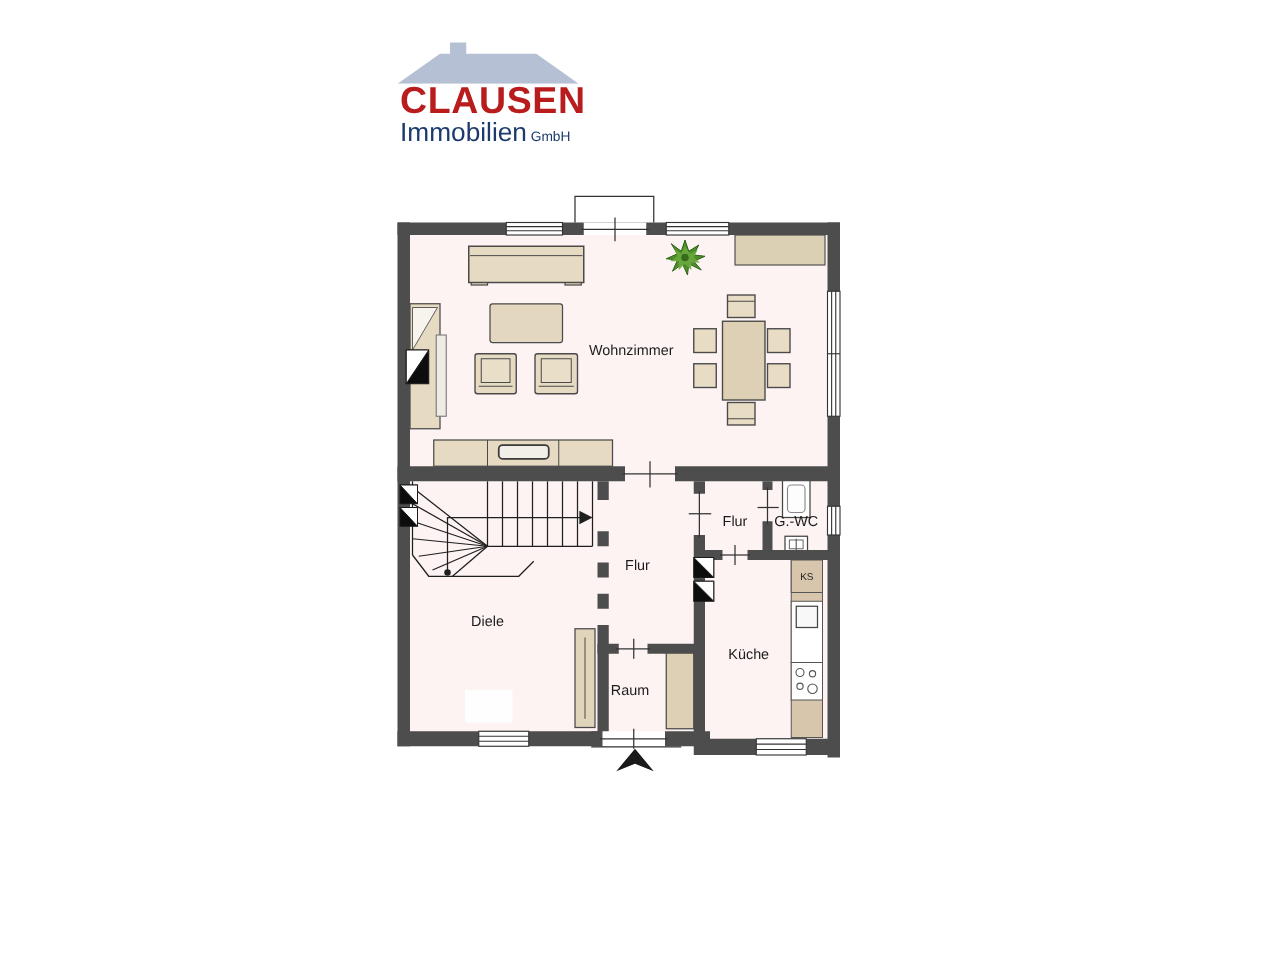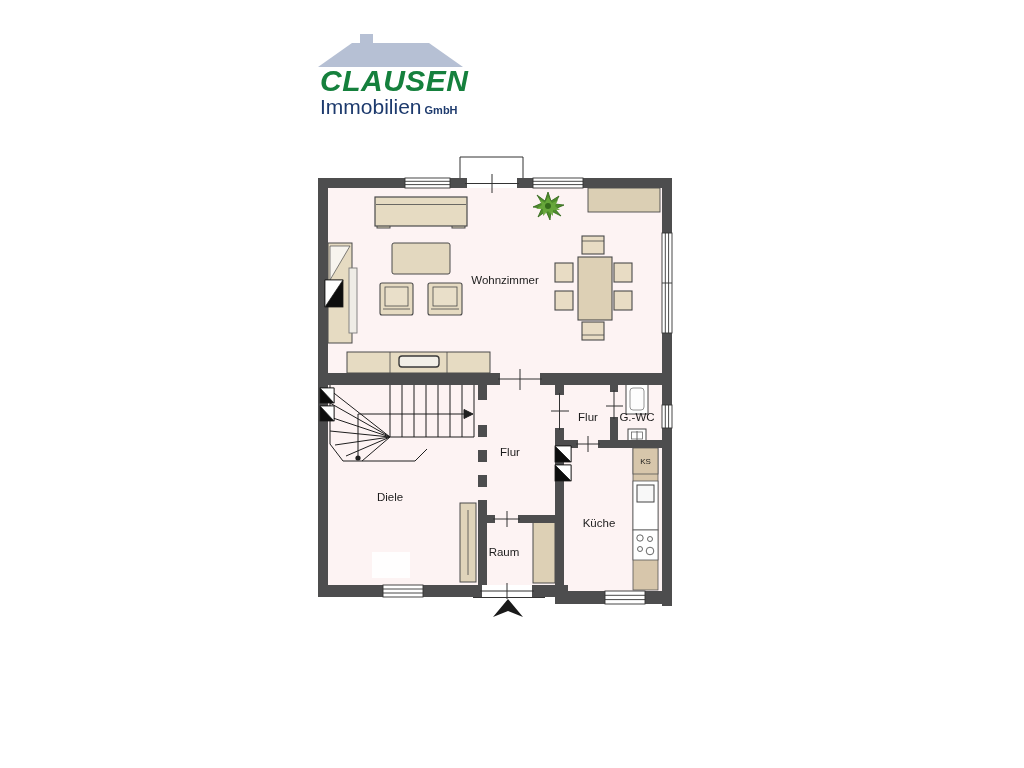--- a/index.html
+++ b/index.html
@@ -1,23 +1,23 @@
 <!DOCTYPE html>
 <html><head>
 <meta charset="utf-8">
 <style>
   html,body{margin:0;padding:0;background:#ffffff;}
   .page{position:relative;width:1024px;height:768px;background:#ffffff;overflow:hidden;
         font-family:"Liberation Sans", sans-serif;}
   .logo{position:absolute;left:318px;top:30px;width:220px;}
   .logo-roof{position:absolute;left:0;top:1px;width:145px;height:36px;}
   .logo-name{position:absolute;left:2px;top:36px;font-size:30px;font-weight:bold;
-             letter-spacing:0.5px;color:#15803d;line-height:1;font-style:italic;}
+             letter-spacing:0.5px;color:#b91c1c;line-height:1;}
   .logo-sub{position:absolute;left:2px;top:66px;font-size:21px;color:#1d3a6d;line-height:1;white-space:nowrap;}
-  .logo-gmbh{font-size:11px;font-weight:bold;margin-left:3px;}
+  .logo-gmbh{font-size:11px;font-weight:normal;margin-left:3px;}
   .plan-svg{position:absolute;left:300px;top:140px;width:400px;height:490px;}
   text{font-family:"Liberation Sans", sans-serif;}
 </style>
 </head>
 <body>
 
 <div class="page">
 
   <div class="logo">
     <svg class="logo-roof" viewBox="0 0 145 36">

